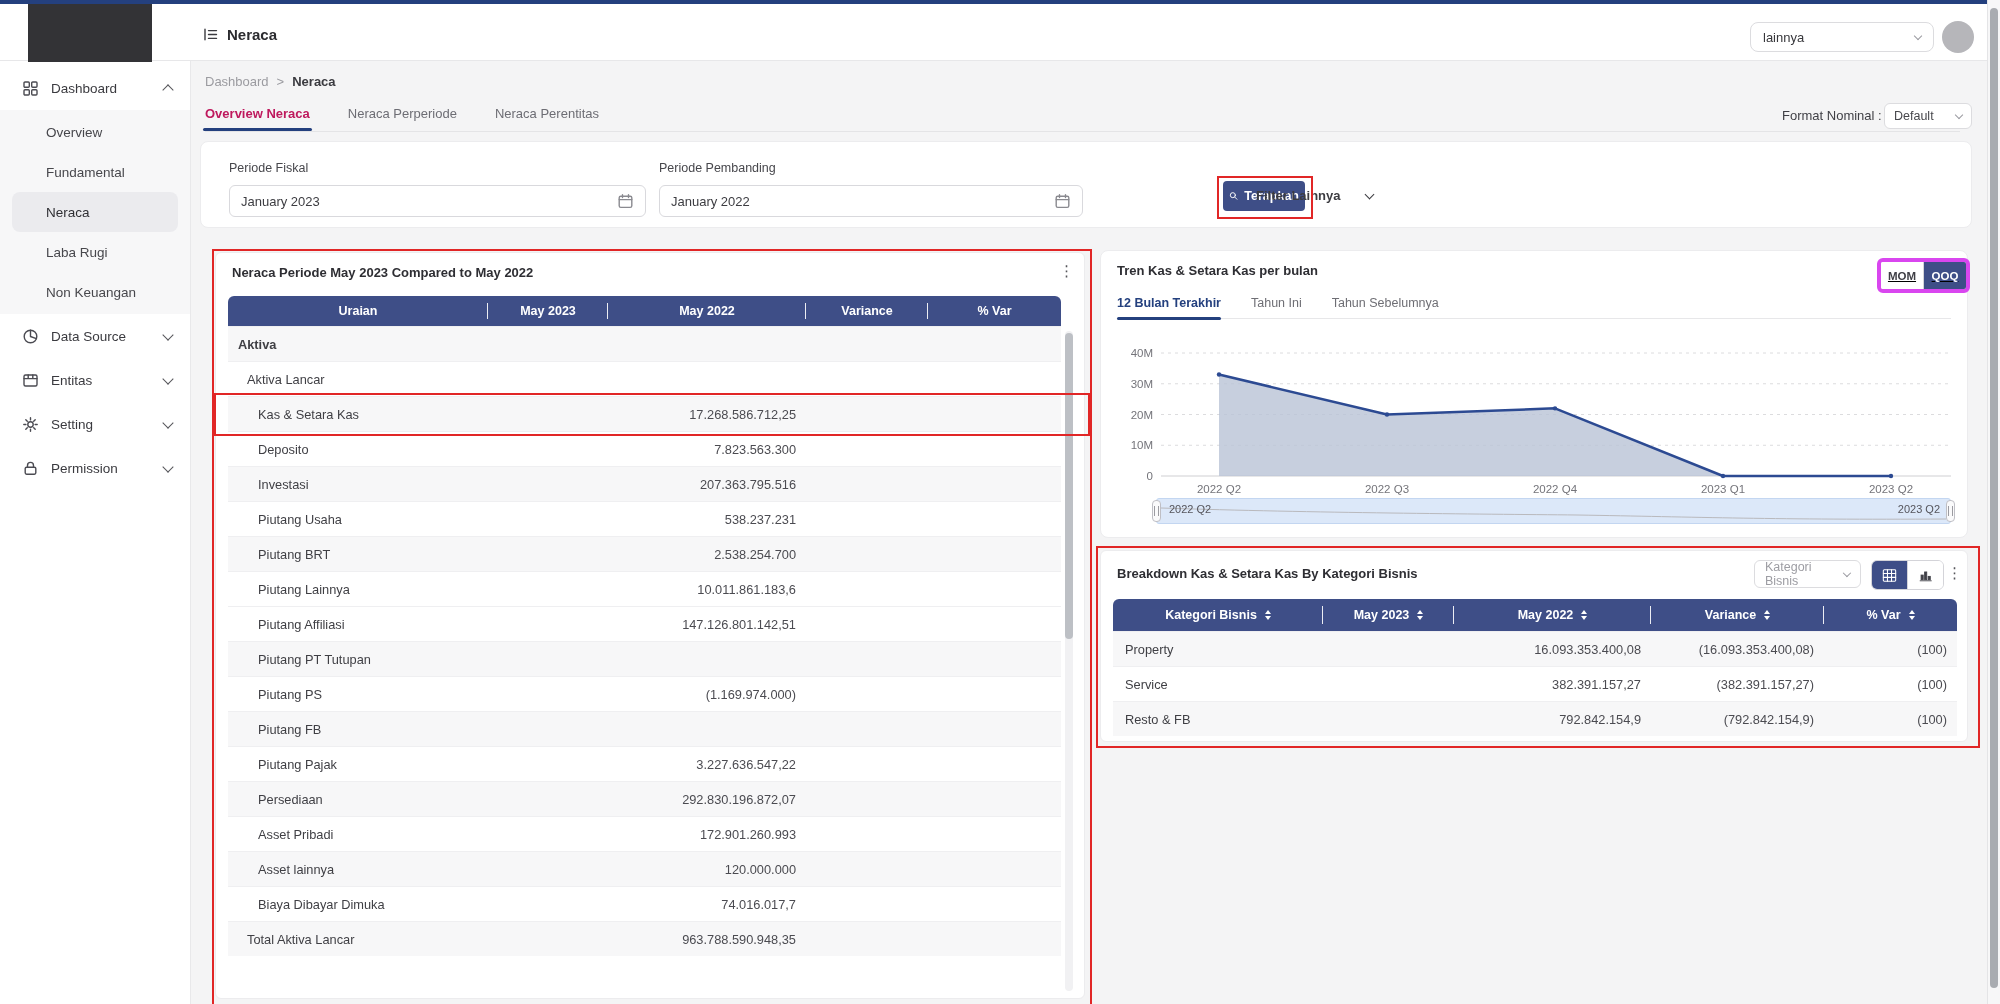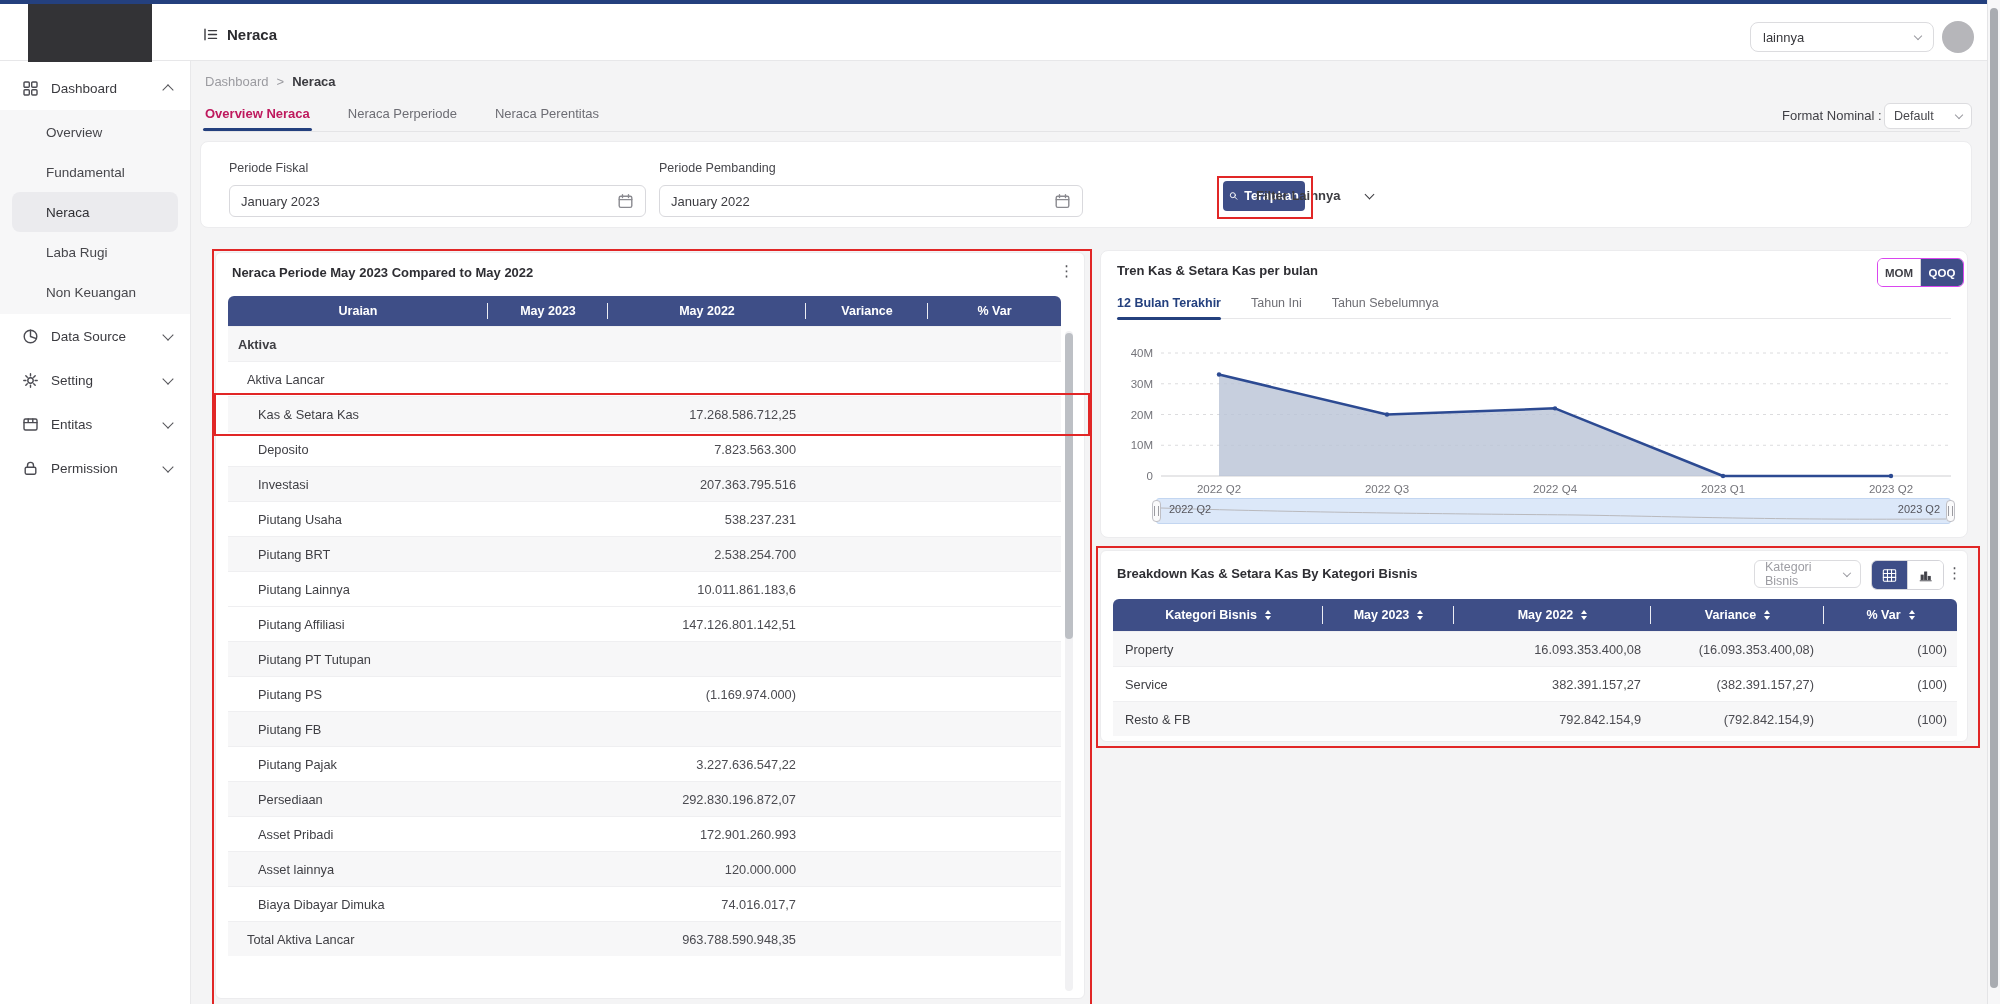--- a/index.html
+++ b/index.html
@@ -54,21 +54,21 @@
   .cell{height:100%;display:flex;align-items:center;font-size:12.8px;color:#3f3f44;box-sizing:border-box;}
   .cell.num{justify-content:flex-end;padding-right:10px;color:#4b4b51;}
   .cell.b{font-weight:700;}
   .sortcol{display:inline-flex;flex-direction:column;gap:2px;}
   .sortcol i{display:block;width:0;height:0;border-left:3.5px solid transparent;border-right:3.5px solid transparent;}
   .sortcol .u{border-bottom:4px solid #fff;}
   .sortcol .d{border-top:4px solid #fff;}
   .vscroll{position:absolute;width:8px;border-radius:4px;background:#f1f1f3;}
   .vthumb{position:absolute;width:8px;border-radius:4px;background:#bdc0c5;}
   
-  .toggle{position:absolute;display:flex;border:1px solid #d946ef;border-radius:6px;overflow:hidden;}
+  .toggle{position:absolute;display:flex;border:4px solid #d946ef;border-radius:6px;overflow:hidden;text-decoration:underline;}
   .toggle .opt{width:42px;height:27px;display:flex;align-items:center;justify-content:center;font-size:11.5px;font-weight:700;color:#3f3f46;background:#fff;cursor:pointer;}
   .toggle .opt.active{background:#3e4e87;color:#fff;}
   .rtabs{position:absolute;display:flex;gap:30px;}
   .rtab{font-size:12.5px;color:#6e6e74;padding-bottom:10px;position:relative;cursor:pointer;}
   .rtab.active{color:#24407e;font-weight:700;}
   .rtab.active::after{content:"";position:absolute;left:0;right:0;bottom:0;height:3px;background:#24407e;border-radius:2px;}
   .rtabs-line{position:absolute;border-bottom:1px solid #e7e7e9;}
   .ylab{position:absolute;width:40px;text-align:right;font-size:11.5px;color:#74747a;height:16px;line-height:16px;}
   .xlab{position:absolute;width:100px;text-align:center;font-size:11.5px;color:#74747a;}
   .brush{position:absolute;background:#dce8f9;border:1px solid #c3d6f1;border-radius:3px;box-sizing:border-box;}
@@ -135,35 +135,35 @@
               <circle cx="8.5" cy="8.5" r="6.3"></circle>
               <path d="M8.5 2.2 V8.5 L14.3 10.6"></path>
             </svg>
           </span>
           <span class="lbl">Data Source</span>
           <span class="chev"></span>
         </div>
         <div class="mrow">
           <span class="icon16">
             <svg viewBox="0 0 17 17" width="100%" height="100%" fill="none" stroke="#4b4b52" stroke-width="1.4" stroke-linecap="round" stroke-linejoin="round">
-              <circle cx="8.5" cy="8.5" r="2.7"></circle>
-              <path d="M8.5 1.8v2.1 M8.5 13.1v2.1 M1.8 8.5h2.1 M13.1 8.5h2.1 M3.8 3.8l1.5 1.5 M11.7 11.7l1.5 1.5 M13.2 3.8l-1.5 1.5 M5.3 11.7l-1.5 1.5"></path>
-            </svg>
-          </span>
-          <span class="lbl">Setting</span>
+              <rect x="2" y="3" width="13" height="11" rx="1.5"></rect>
+              <path d="M2 6.6 H15 M6.2 3 V6.6 M10.8 3 V6.6"></path>
+            </svg>
+          </span>
+          <span class="lbl">Entitas</span>
           <span class="chev"></span>
         </div>
         <div class="mrow">
           <span class="icon16">
             <svg viewBox="0 0 17 17" width="100%" height="100%" fill="none" stroke="#4b4b52" stroke-width="1.4" stroke-linecap="round" stroke-linejoin="round">
-              <rect x="2" y="3" width="13" height="11" rx="1.5"></rect>
-              <path d="M2 6.6 H15 M6.2 3 V6.6 M10.8 3 V6.6"></path>
-            </svg>
-          </span>
-          <span class="lbl">Entitas</span>
+              <circle cx="8.5" cy="8.5" r="2.7"></circle>
+              <path d="M8.5 1.8v2.1 M8.5 13.1v2.1 M1.8 8.5h2.1 M13.1 8.5h2.1 M3.8 3.8l1.5 1.5 M11.7 11.7l1.5 1.5 M13.2 3.8l-1.5 1.5 M5.3 11.7l-1.5 1.5"></path>
+            </svg>
+          </span>
+          <span class="lbl">Setting</span>
           <span class="chev"></span>
         </div>
         <div class="mrow">
           <span class="icon16">
             <svg viewBox="0 0 17 17" width="100%" height="100%" fill="none" stroke="#4b4b52" stroke-width="1.4" stroke-linecap="round" stroke-linejoin="round">
               <rect x="3.2" y="7.2" width="10.6" height="7" rx="1.4"></rect>
               <path d="M5.5 7.2V5.4a3 3 0 0 1 6 0v1.8"></path>
             </svg>
           </span>
           <span class="lbl">Permission</span>

